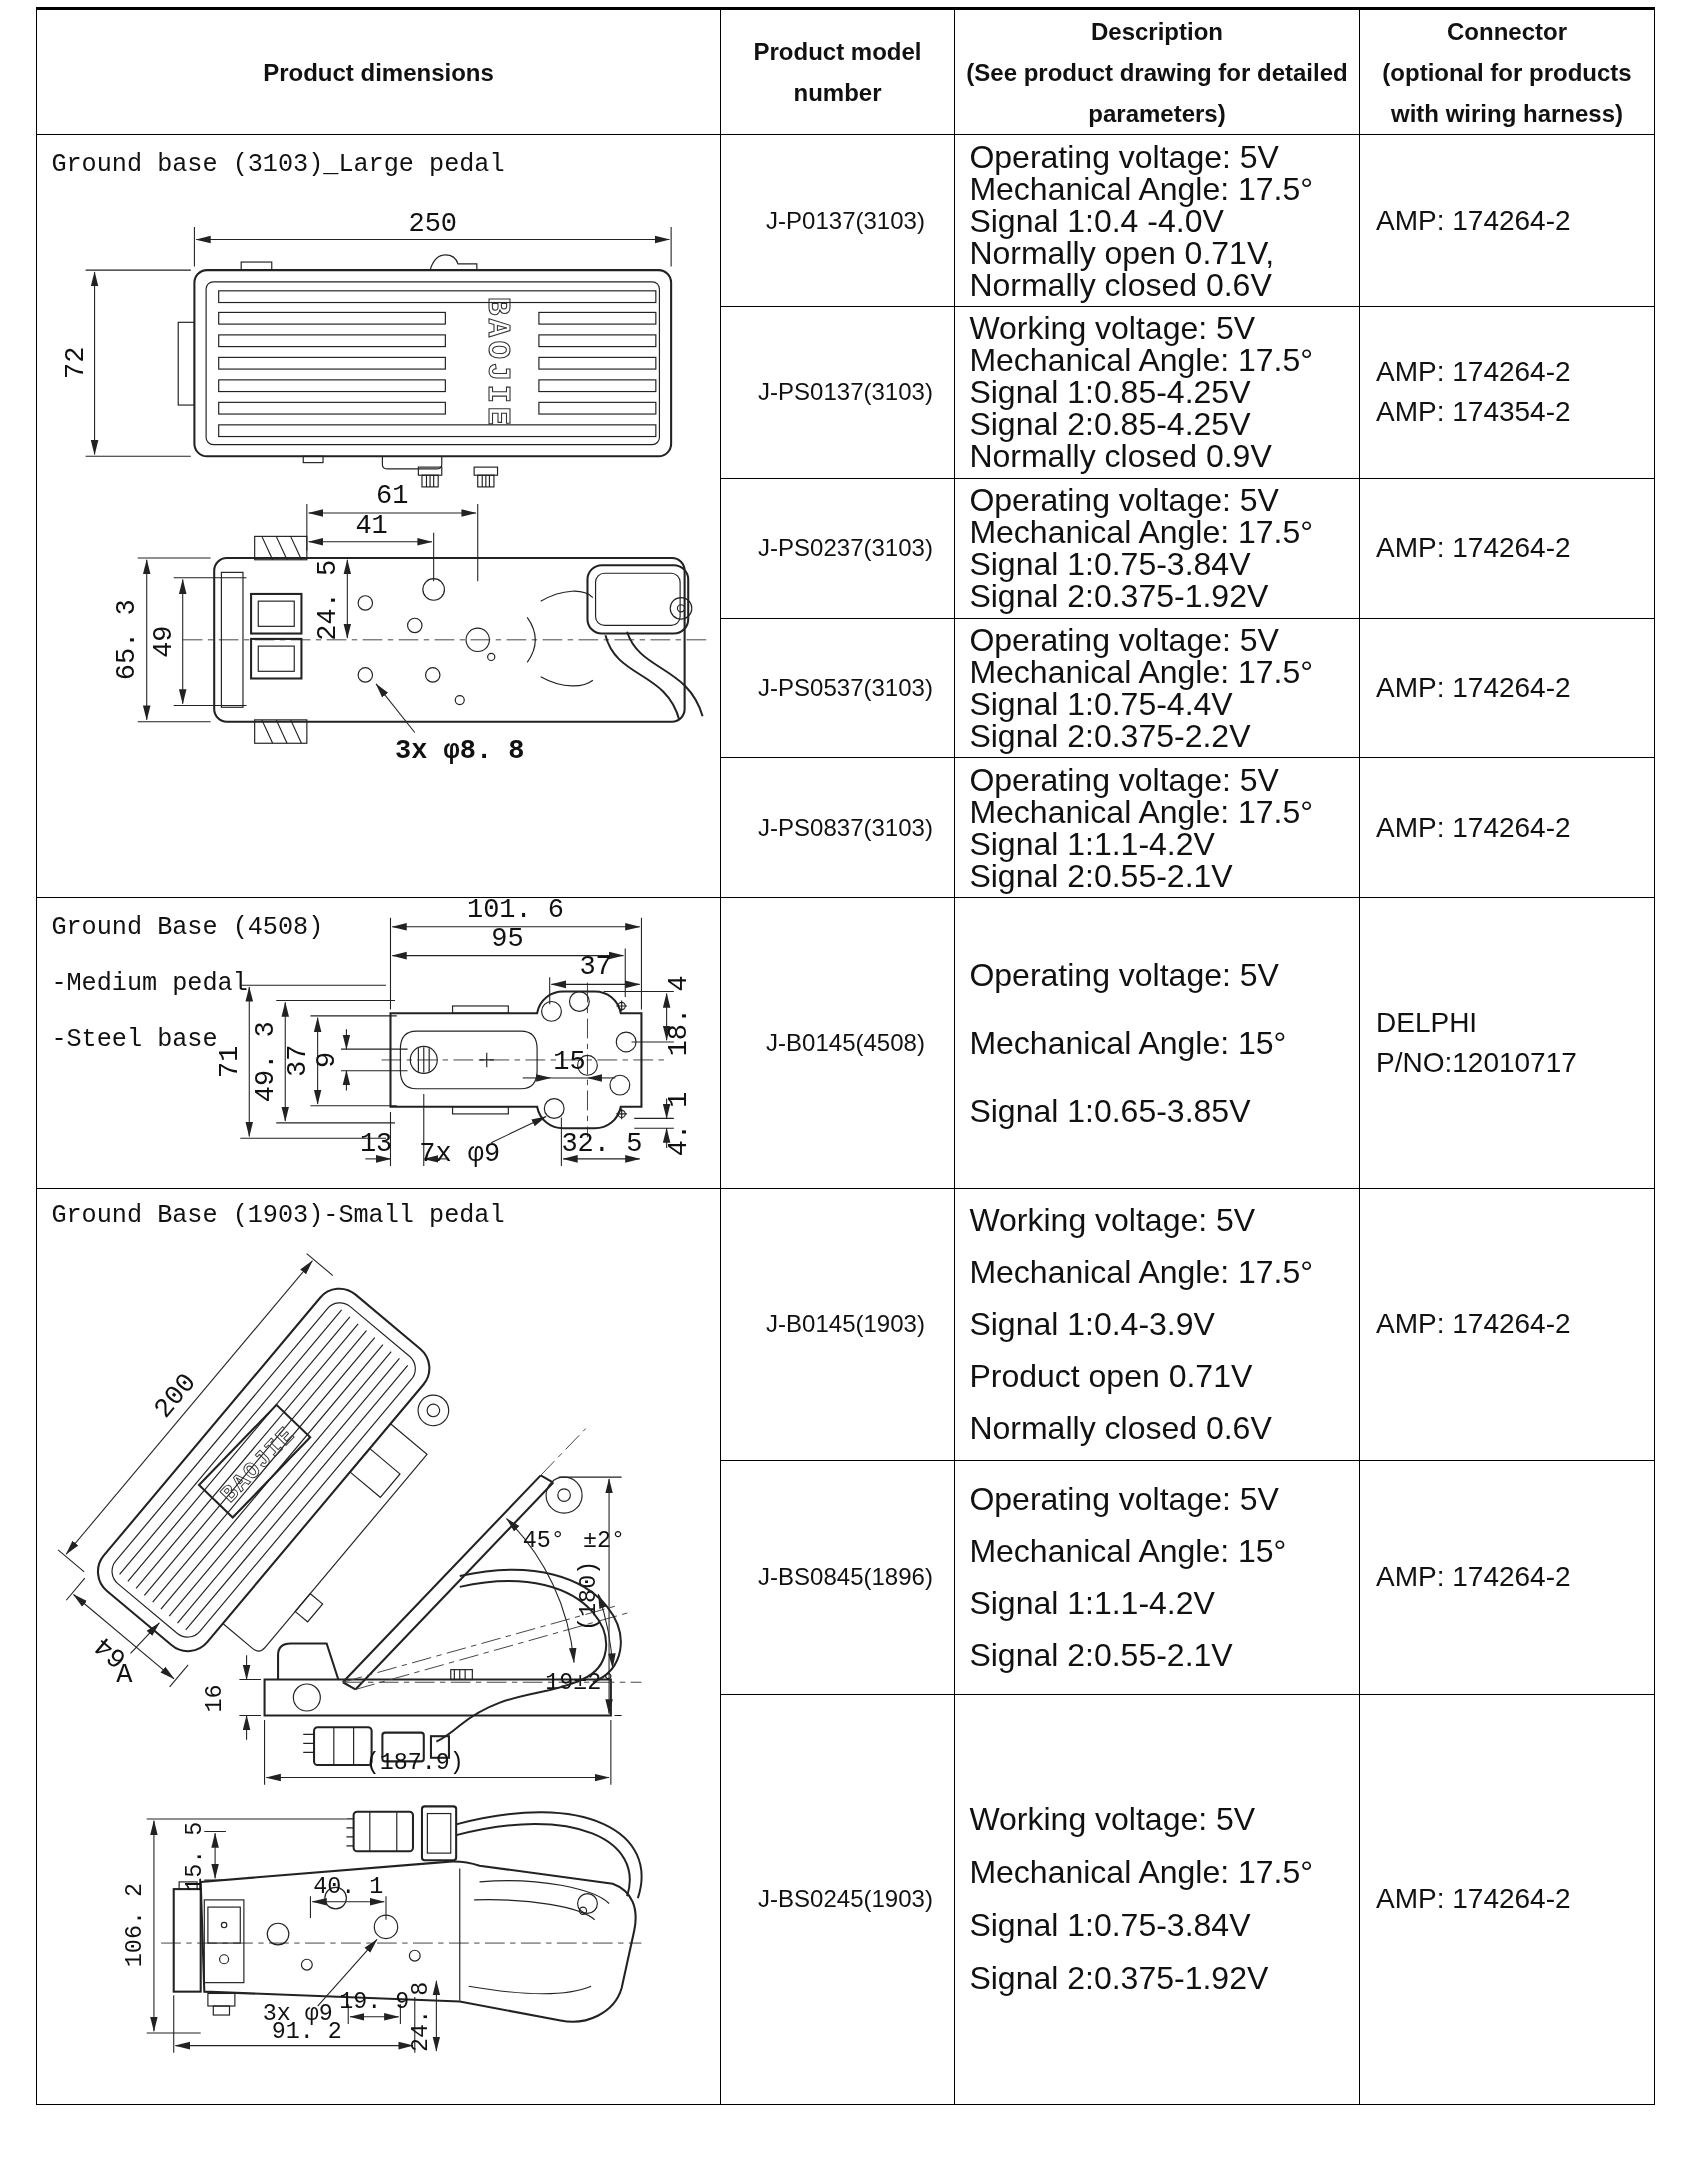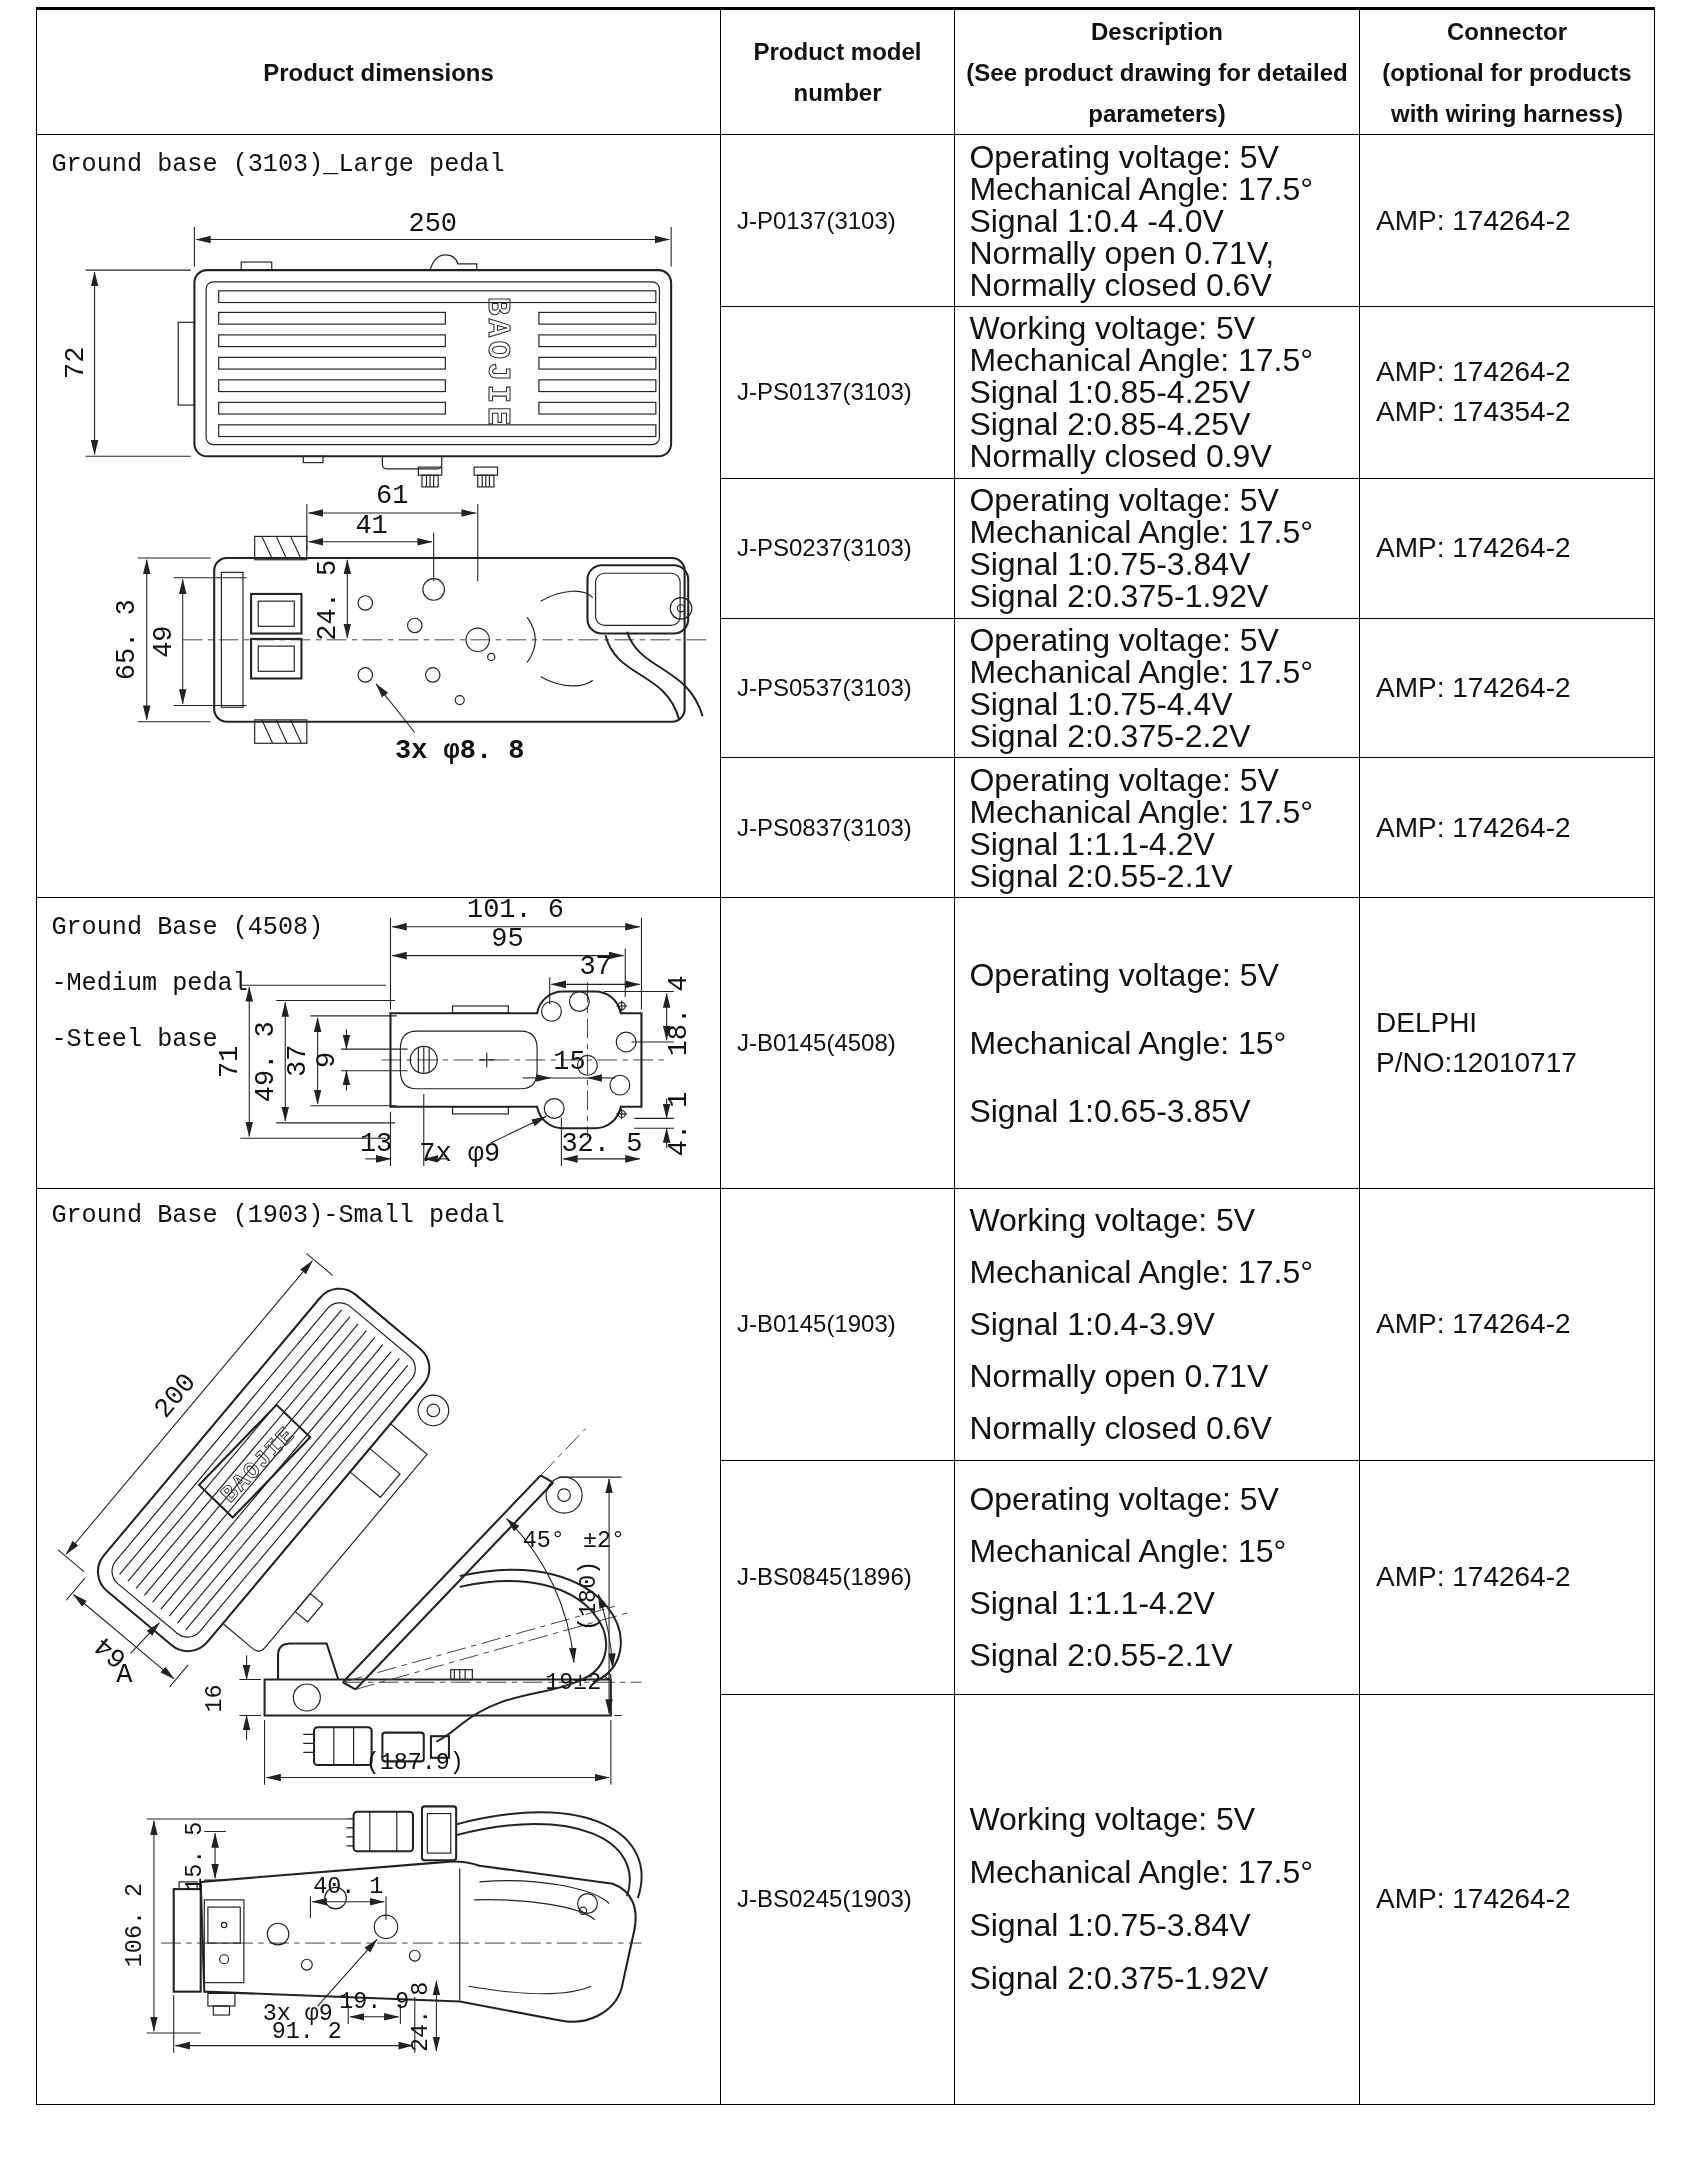--- a/index.html
+++ b/index.html
@@ -3,21 +3,21 @@
 <meta charset="utf-8">
 <style>
   html,body{margin:0;padding:0;background:#fff;}
   body{width:1683px;height:2178px;font-family:"Liberation Sans",sans-serif;color:#111;}
   .page{position:relative;width:1683px;height:2178px;background:#fff;overflow:hidden;}
   table.spec{position:absolute;left:36px;top:7.2px;border-collapse:collapse;table-layout:fixed;background:#fff;}
   td,th{border:1.8px solid #000;padding:0;vertical-align:middle;text-align:left;font-weight:normal;}
   tr.header-row th{border-top:3.6px solid #000;}
   .h{font-weight:bold;font-size:24px;text-align:center;vertical-align:middle;}
   .h div{line-height:41px;}
-  .model{font-size:24px;}
+  .model{font-size:24px;text-align:center;}
   .model div{padding-left:16px;line-height:32px;}
   .desc{font-size:32px;padding:5.4px 3.6px 5.4px 14.4px;}
   .desc div{line-height:32px;}
   .desc.sp58 div{line-height:52px;}
   .desc.sp59 div{line-height:53px;}
   .desc.sp75 div{line-height:68px;}
   .conn{font-size:28px;}
   .conn div{padding-left:16px;line-height:40px;}
   .dims{vertical-align:top;padding:0;font-family:Liberation Mono, monospace;}
   .dims svg{display:block;}
@@ -454,21 +454,21 @@
         </g>
       </svg>
     </td>
     <td class="model">
             <div>J-B0145(1903)</div>
           </td>
     <td class="desc sp58">
       <div>Working voltage: 5V</div>
       <div>Mechanical Angle: 17.5°</div>
       <div>Signal 1:0.4-3.9V</div>
-      <div>Normally open 0.71V</div>
+      <div>Product open 0.71V</div>
       <div>Normally closed 0.6V</div>
     </td>
     <td class="conn">
             <div>AMP: 174264-2</div>
           </td>
   </tr>
   <tr style="height:234px">
     <td class="model">
             <div>J-BS0845(1896)</div>
           </td>

